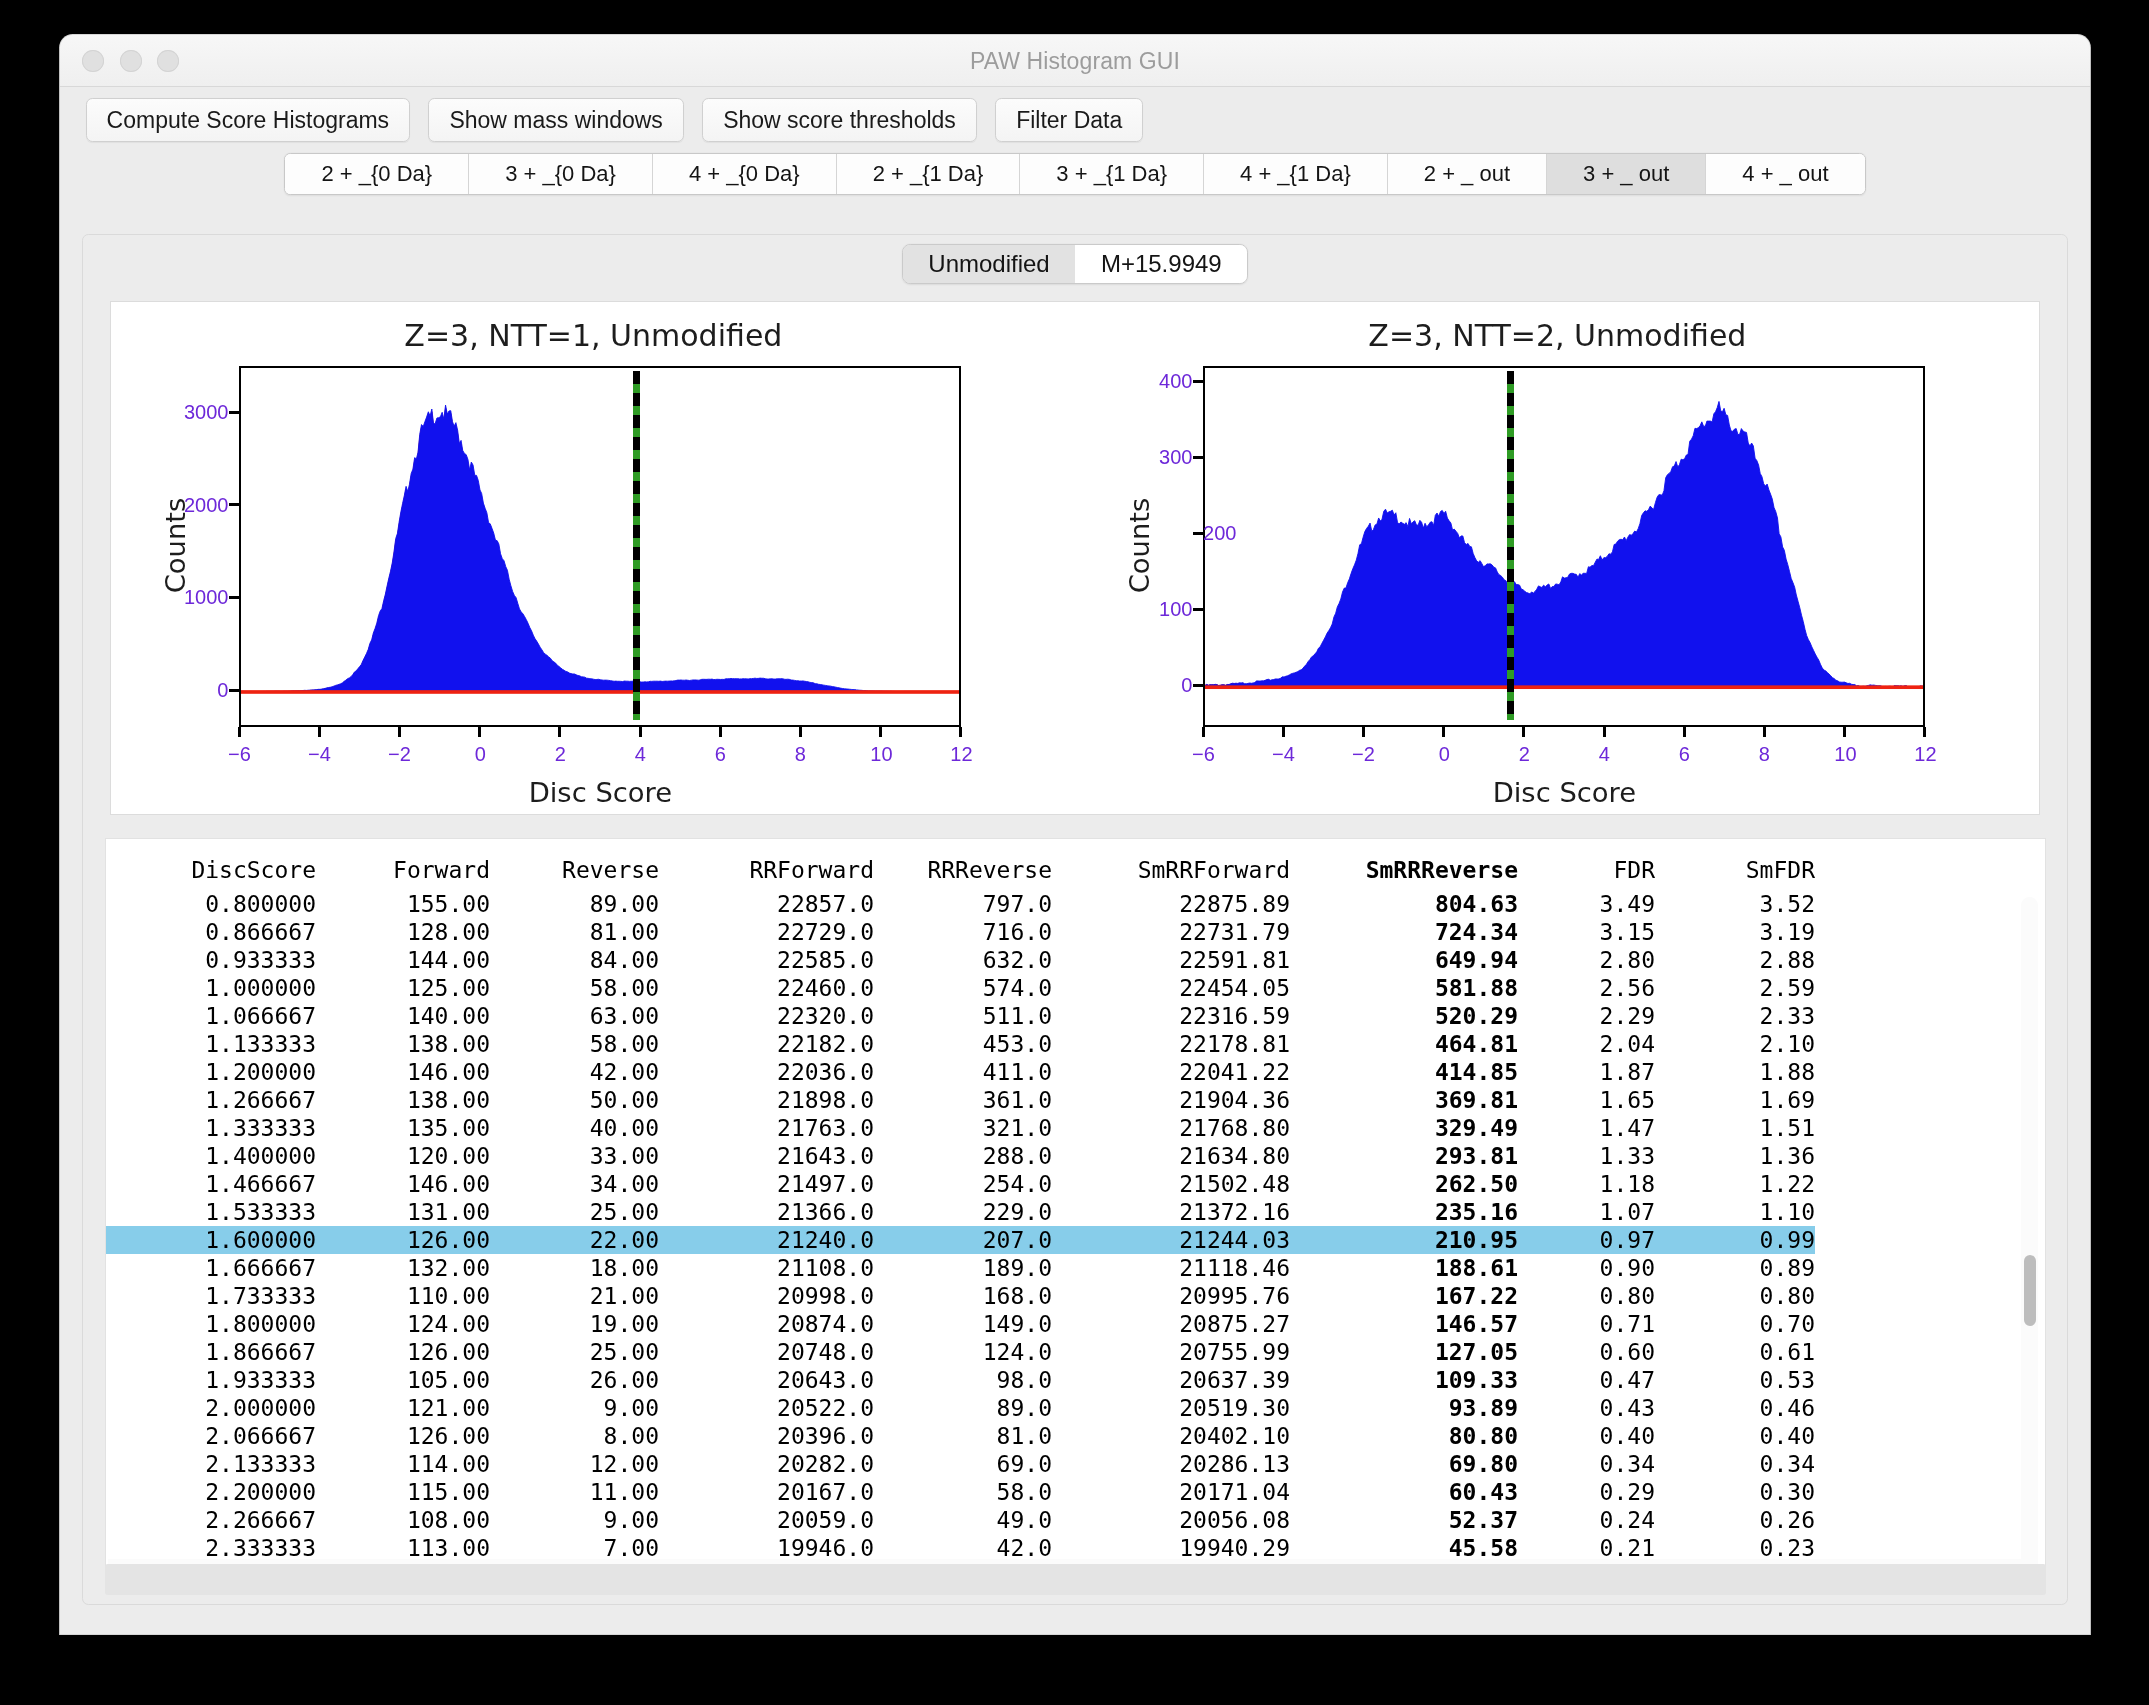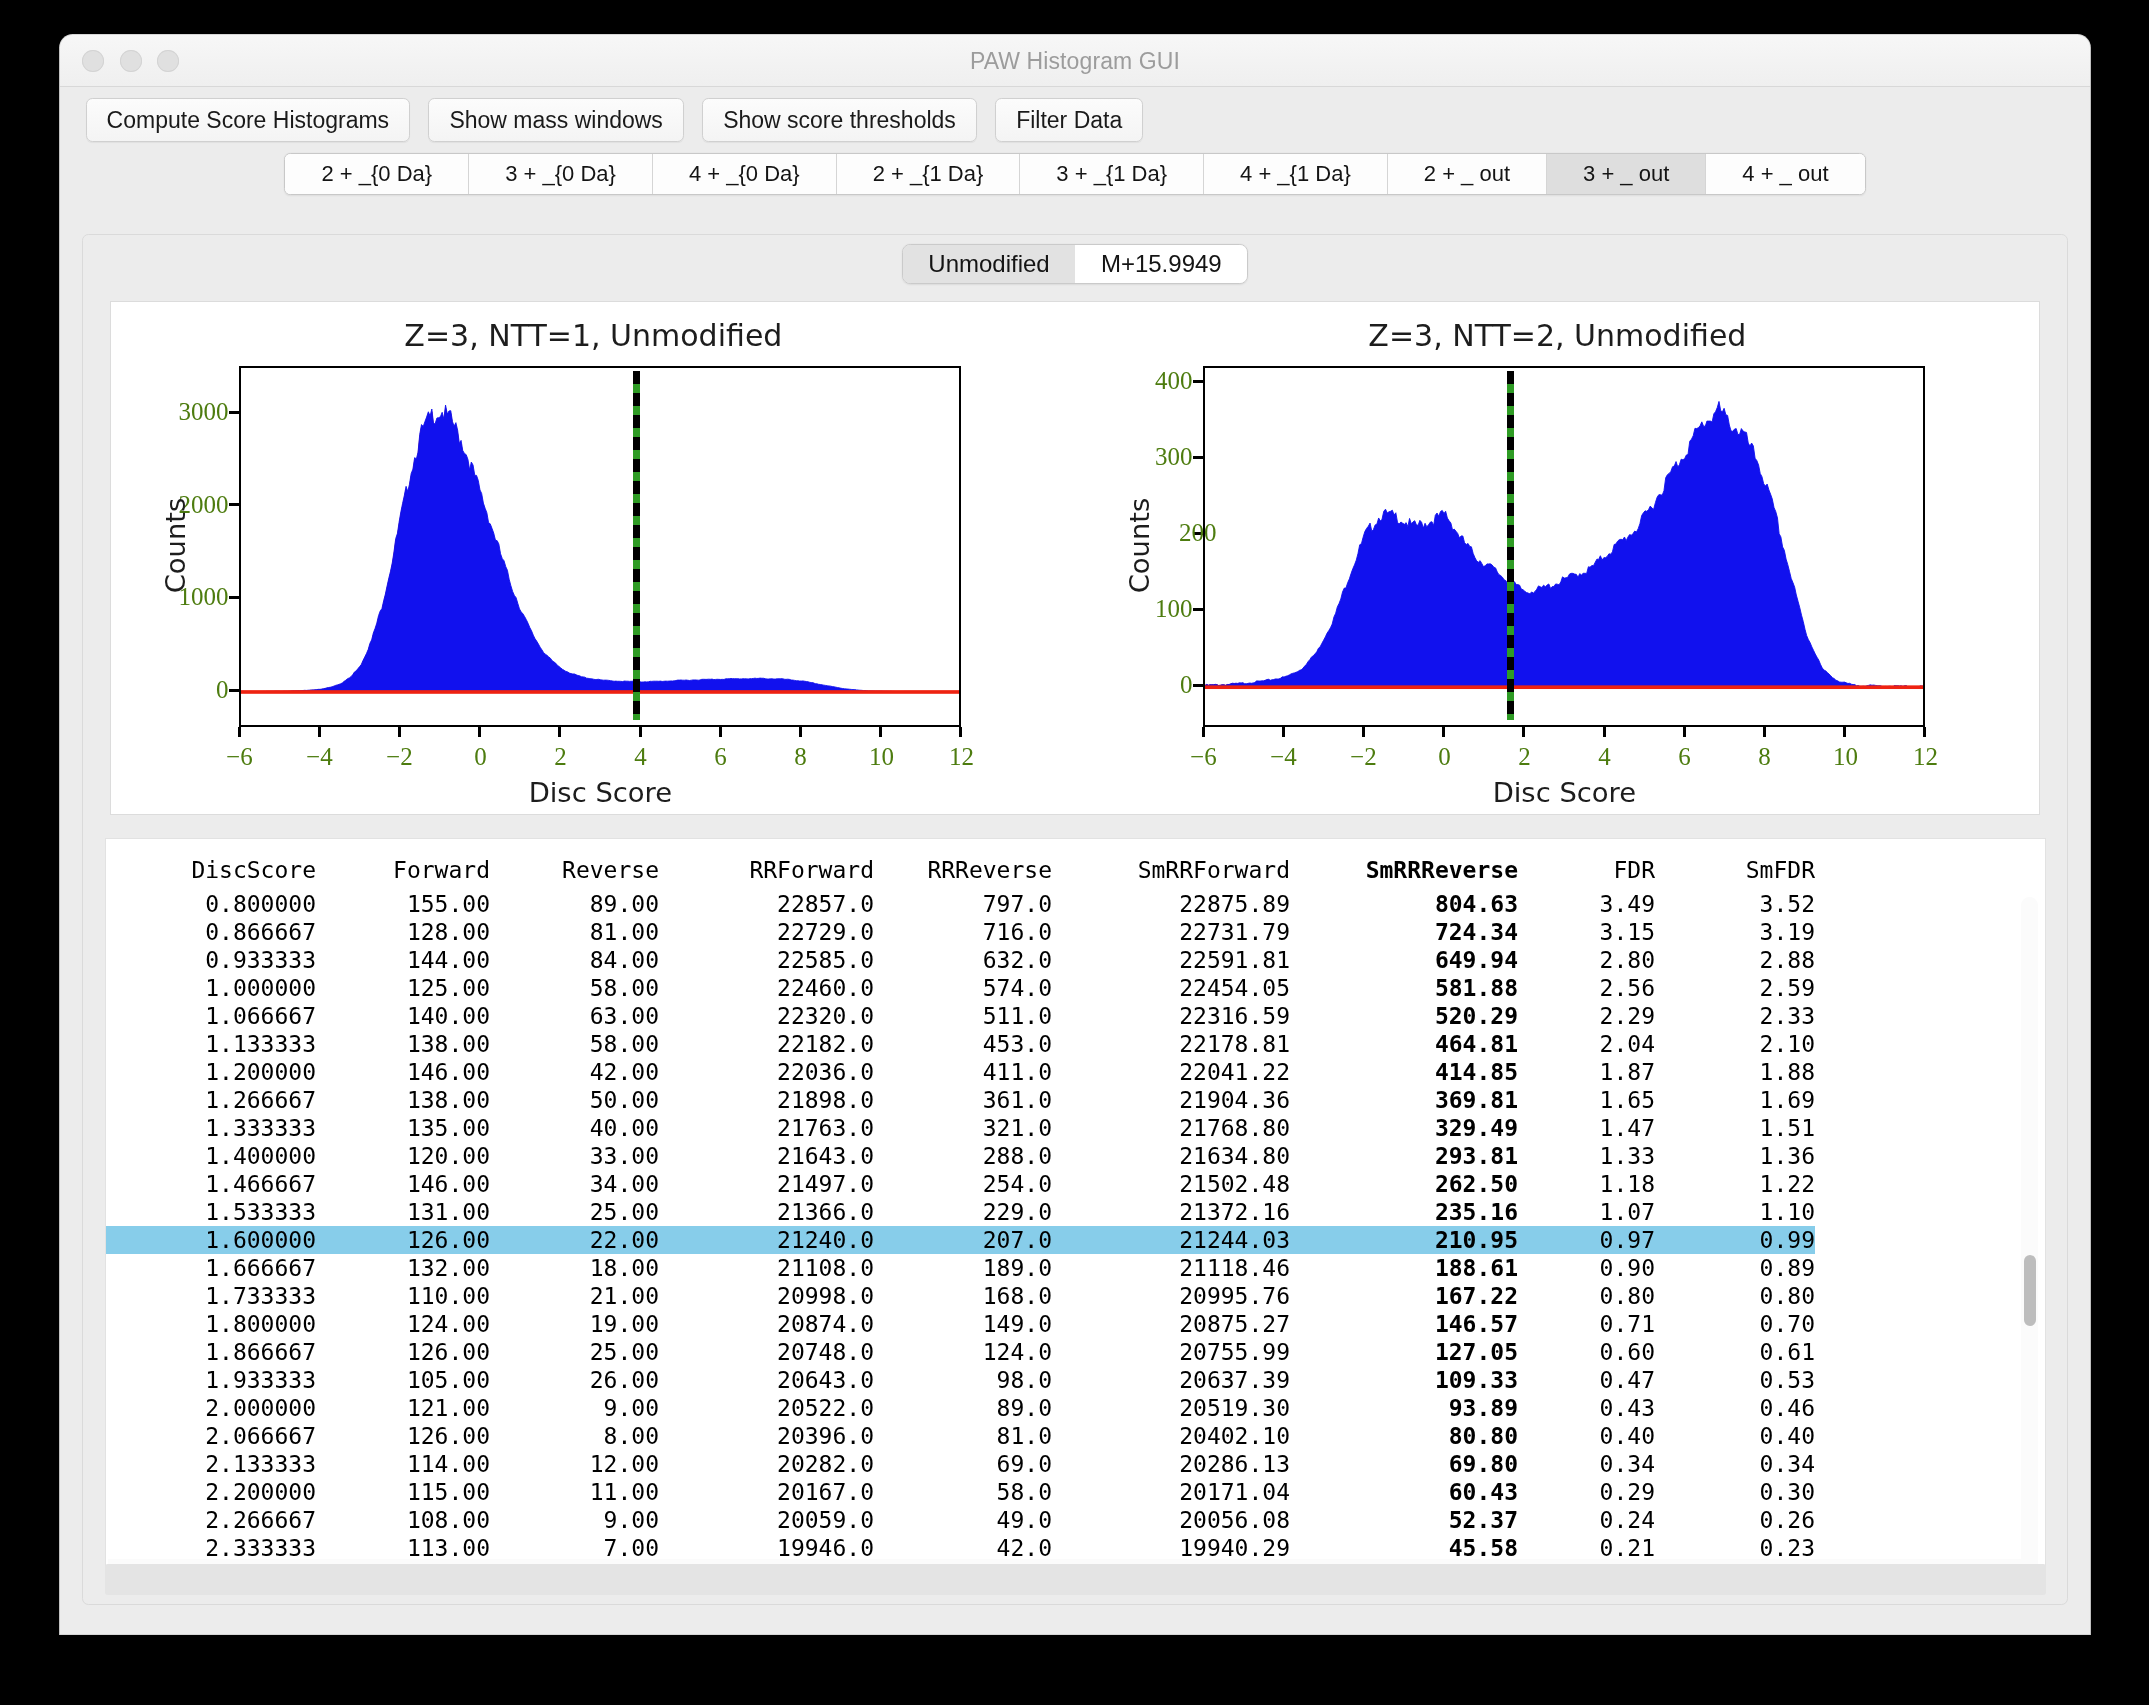--- a/index.html
+++ b/index.html
@@ -166,23 +166,23 @@
     position: absolute;
     width: 6.4px;
     background: #2e9b24;
     background-image: repeating-linear-gradient(
       to bottom,
       #000 0px, #000 12.8px,
       transparent 12.8px, transparent 22px);
   }
   .ytick-lbl, .xtick-lbl {
     position: absolute;
-    font-size: 25px;
-    color: #4d7c0f;
-    font-family: Liberation Serif, serif;
+    font-size: 20px;
+    color: #6d28d9;
+    font-family: Liberation Sans, sans-serif;
     white-space: nowrap;
   }
   .ytick-lbl { text-align: right; transform: translateY(-50%); }
   .xtick-lbl { text-align: center; transform: translateX(-50%); }
   .tickmark { position: absolute; background: #000; }
   .axlabel {
     position: absolute;
     font-size: 27.4px;
     color: #1d1d1d;
     font-family: "DejaVu Sans", sans-serif;
@@ -373,21 +373,21 @@
                 <path d="M 0 349.2631578947368 L 0.0 347.3 L 1.9 346.3 L 3.8 347.1 L 5.6 346.5 L 7.5 346.6 L 9.4 346.5 L 11.3 346.2 L 13.2 346.6 L 15.0 347.4 L 16.9 347.1 L 18.8 346.6 L 20.7 346.7 L 22.6 347.2 L 24.5 346.3 L 26.3 346.3 L 28.2 345.5 L 30.1 344.9 L 32.0 345.2 L 33.9 344.9 L 35.7 345.1 L 37.6 344.5 L 39.5 344.6 L 41.4 344.3 L 43.3 345.4 L 45.1 345.5 L 47.0 345.1 L 48.9 344.7 L 50.8 345.0 L 52.7 344.6 L 54.5 344.1 L 56.4 342.4 L 58.3 342.4 L 60.2 342.6 L 62.1 342.3 L 64.0 342.3 L 65.8 341.7 L 67.7 340.9 L 69.6 340.6 L 71.5 341.7 L 73.4 341.1 L 75.2 340.9 L 77.1 340.2 L 79.0 340.3 L 80.9 340.2 L 82.8 339.4 L 84.6 337.9 L 86.5 338.1 L 88.4 337.3 L 90.3 336.8 L 92.2 335.9 L 94.0 334.8 L 95.9 334.1 L 97.8 333.6 L 99.7 332.9 L 101.6 332.2 L 103.5 330.8 L 105.3 330.3 L 107.2 328.4 L 109.1 326.2 L 111.0 324.2 L 112.9 321.1 L 114.7 319.1 L 116.6 316.1 L 118.5 314.9 L 120.4 312.7 L 122.3 310.6 L 124.1 306.7 L 126.0 305.1 L 127.9 301.3 L 129.8 297.8 L 131.7 294.2 L 133.5 290.3 L 135.4 287.4 L 137.3 284.2 L 139.2 280.2 L 141.1 272.4 L 143.0 268.3 L 144.8 261.4 L 146.7 257.6 L 148.6 252.8 L 150.5 245.1 L 152.4 240.8 L 154.2 240.8 L 156.1 235.0 L 158.0 230.7 L 159.9 224.7 L 161.8 219.5 L 163.6 215.4 L 165.5 210.3 L 167.4 203.0 L 169.3 193.4 L 171.2 192.2 L 173.0 185.2 L 174.9 179.0 L 176.8 175.5 L 178.7 173.2 L 180.6 169.7 L 182.5 178.5 L 184.3 176.7 L 186.2 171.7 L 188.1 170.8 L 190.0 164.1 L 191.9 167.5 L 193.7 165.5 L 195.6 156.8 L 197.5 154.5 L 199.4 158.6 L 201.3 157.4 L 203.1 156.8 L 205.0 155.6 L 206.9 160.9 L 208.8 158.4 L 210.7 169.3 L 212.5 170.5 L 214.4 168.5 L 216.3 169.9 L 218.2 171.0 L 220.1 169.2 L 222.0 173.6 L 223.8 164.6 L 225.7 170.4 L 227.6 168.4 L 229.5 167.1 L 231.4 171.9 L 233.2 172.0 L 235.1 166.7 L 237.0 168.8 L 238.9 175.2 L 240.8 169.9 L 242.6 173.6 L 244.5 171.9 L 246.4 168.8 L 248.3 168.2 L 250.2 172.3 L 252.0 161.2 L 253.9 158.7 L 255.8 162.3 L 257.7 157.0 L 259.6 155.9 L 261.5 159.3 L 263.3 156.7 L 265.2 164.2 L 267.1 167.2 L 269.0 169.5 L 270.9 177.4 L 272.7 176.3 L 274.6 178.6 L 276.5 181.0 L 278.4 185.9 L 280.3 183.7 L 282.1 183.8 L 284.0 191.2 L 285.9 193.1 L 287.8 192.0 L 289.7 195.3 L 291.5 195.7 L 293.4 202.9 L 295.3 207.4 L 297.2 211.0 L 299.1 212.5 L 301.0 210.8 L 302.8 213.8 L 304.7 217.3 L 306.6 216.4 L 308.5 214.4 L 310.4 214.4 L 312.2 214.3 L 314.1 215.5 L 316.0 217.9 L 317.9 218.7 L 319.8 223.2 L 321.6 226.1 L 323.5 227.1 L 325.4 228.9 L 327.3 231.8 L 329.2 232.7 L 331.0 236.2 L 332.9 236.9 L 334.8 235.7 L 336.7 235.2 L 338.6 233.8 L 340.5 236.9 L 342.3 237.0 L 344.2 237.6 L 346.1 241.9 L 348.0 242.6 L 349.9 244.3 L 351.7 245.6 L 353.6 246.3 L 355.5 247.1 L 357.4 245.0 L 359.3 246.3 L 361.1 244.5 L 363.0 242.1 L 364.9 238.4 L 366.8 239.4 L 368.7 240.2 L 370.5 237.6 L 372.4 239.4 L 374.3 237.5 L 376.2 236.3 L 378.1 241.2 L 380.0 239.1 L 381.8 239.0 L 383.7 236.3 L 385.6 236.6 L 387.5 237.3 L 389.4 233.9 L 391.2 228.5 L 393.1 229.9 L 395.0 229.6 L 396.9 229.0 L 398.8 225.5 L 400.6 224.7 L 402.5 224.7 L 404.4 225.5 L 406.3 225.8 L 408.2 229.0 L 410.0 225.0 L 411.9 226.5 L 413.8 224.7 L 415.7 224.6 L 417.6 224.8 L 419.5 217.5 L 421.3 218.0 L 423.2 216.1 L 425.1 216.3 L 427.0 212.5 L 428.9 209.1 L 430.7 209.5 L 432.6 205.4 L 434.5 210.1 L 436.4 207.5 L 438.3 207.5 L 440.1 206.2 L 442.0 203.3 L 443.9 203.7 L 445.8 201.2 L 447.7 193.1 L 449.5 192.7 L 451.4 189.6 L 453.3 187.8 L 455.2 187.4 L 457.1 187.9 L 459.0 184.9 L 460.8 189.1 L 462.7 185.1 L 464.6 182.3 L 466.5 183.0 L 468.4 181.1 L 470.2 178.4 L 472.1 179.5 L 474.0 175.8 L 475.9 170.4 L 477.8 161.4 L 479.6 158.6 L 481.5 156.3 L 483.4 156.8 L 485.3 155.0 L 487.2 151.1 L 489.0 153.2 L 490.9 154.6 L 492.8 147.4 L 494.7 141.4 L 496.6 138.6 L 498.5 138.7 L 500.3 139.1 L 502.2 134.2 L 504.1 120.1 L 506.0 116.7 L 507.9 115.3 L 509.7 113.3 L 511.6 108.0 L 513.5 107.3 L 515.4 102.4 L 517.3 108.3 L 519.1 105.9 L 521.0 99.8 L 522.9 100.4 L 524.8 99.2 L 526.7 95.2 L 528.5 94.7 L 530.4 80.2 L 532.3 77.9 L 534.2 74.1 L 536.1 66.0 L 538.0 66.3 L 539.8 65.3 L 541.7 63.3 L 543.6 58.9 L 545.5 63.7 L 547.4 63.7 L 549.2 58.1 L 551.1 58.1 L 553.0 58.1 L 554.9 59.1 L 556.8 50.1 L 558.6 47.9 L 560.5 43.3 L 562.4 36.6 L 564.3 46.9 L 566.2 47.9 L 568.0 44.1 L 569.9 51.2 L 571.8 51.9 L 573.7 62.4 L 575.6 68.9 L 577.5 69.3 L 579.3 66.9 L 581.2 66.3 L 583.1 72.8 L 585.0 72.6 L 586.9 66.3 L 588.7 69.0 L 590.6 70.0 L 592.5 70.5 L 594.4 82.2 L 596.3 85.4 L 598.1 82.1 L 600.0 85.3 L 601.9 98.8 L 603.8 101.3 L 605.7 106.1 L 607.5 115.4 L 609.4 118.9 L 611.3 126.7 L 613.2 129.2 L 615.1 127.0 L 617.0 133.4 L 618.8 138.0 L 620.7 143.4 L 622.6 152.7 L 624.5 157.1 L 626.4 164.1 L 628.2 181.3 L 630.1 184.8 L 632.0 195.8 L 633.9 199.5 L 635.8 209.1 L 637.6 214.9 L 639.5 222.4 L 641.4 230.3 L 643.3 234.8 L 645.2 239.9 L 647.0 248.4 L 648.9 255.3 L 650.8 262.4 L 652.7 270.5 L 654.6 277.5 L 656.5 285.9 L 658.3 292.7 L 660.2 297.2 L 662.1 300.5 L 664.0 305.2 L 665.9 309.1 L 667.7 312.9 L 669.6 316.4 L 671.5 319.5 L 673.4 324.1 L 675.3 328.1 L 677.1 330.4 L 679.0 331.3 L 680.9 333.1 L 682.8 334.9 L 684.7 336.7 L 686.5 338.8 L 688.4 339.8 L 690.3 341.6 L 692.2 342.3 L 694.1 343.5 L 696.0 343.8 L 697.8 343.8 L 699.7 343.7 L 701.6 344.4 L 703.5 345.2 L 705.4 345.0 L 707.2 346.0 L 709.1 346.4 L 711.0 346.4 L 712.9 347.8 L 714.8 347.4 L 716.6 348.4 L 718.5 348.4 L 720.4 348.2 L 722.3 348.4 L 724.2 347.8 L 726.0 347.3 L 727.9 346.7 L 729.8 347.1 L 731.7 346.9 L 733.6 347.3 L 735.5 347.6 L 737.3 347.7 L 739.2 347.7 L 741.1 348.7 L 743.0 348.8 L 744.9 348.4 L 746.7 348.6 L 748.6 348.3 L 750.5 348.4 L 752.4 349.1 L 754.3 347.5 L 756.1 347.7 L 758.0 347.7 L 759.9 347.9 L 761.8 347.8 L 763.7 348.4 L 765.5 347.7 L 767.4 347.6 L 769.3 349.1 L 771.2 349.2 L 773.1 349.3 L 775.0 348.9 L 776.8 348.8 L 778.7 349.3 L 780.6 349.1 L 782.5 347.9 L 784.4 348.1 L 786.2 348.3 L 788.1 348.3 L 790.0 348.6 L 790 349.2631578947368 Z" fill="#1111ee" stroke="#1111ee" stroke-width="1"></path>
                 <rect x="0" y="347.2631578947368" width="790" height="4" fill="#ee2211"></rect>
               </svg>
           </div>
         <div class="thresh" style="left: 304px; top: 4.8px; height: 349px;"></div>
             <div class="tickmark" style="left: -10px; width: 10px; top: 318px; height: 2.7px;"></div>
             <div class="ytick-lbl" style="right: 733px; width: 110px; top: 319px;">0</div>
             <div class="tickmark" style="left: -10px; width: 10px; top: 242px; height: 2.7px;"></div>
             <div class="ytick-lbl" style="right: 733px; width: 110px; top: 243px;">100</div>
             <div class="tickmark" style="left: -10px; width: 10px; top: 166px; height: 2.7px;"></div>
-            <div class="ytick-lbl" style="right: 709px; width: 110px; top: 167px;">200</div>
+            <div class="ytick-lbl" style="right: 689px; width: 110px; top: 167px;">200</div>
             <div class="tickmark" style="left: -10px; width: 10px; top: 90px; height: 2.7px;"></div>
             <div class="ytick-lbl" style="right: 733px; width: 110px; top: 91px;">300</div>
             <div class="tickmark" style="left: -10px; width: 10px; top: 14px; height: 2.7px;"></div>
             <div class="ytick-lbl" style="right: 733px; width: 110px; top: 15px;">400</div>
             <div class="tickmark" style="top: 361px; height: 10px; left: -1.4px; width: 2.7px;"></div>
             <div class="xtick-lbl" style="left: 0px; top: 377px;">−6</div>
             <div class="tickmark" style="top: 361px; height: 10px; left: 79px; width: 2.7px;"></div>
             <div class="xtick-lbl" style="left: 80px; top: 377px;">−4</div>
             <div class="tickmark" style="top: 361px; height: 10px; left: 159px; width: 2.7px;"></div>
             <div class="xtick-lbl" style="left: 160px; top: 377px;">−2</div>

